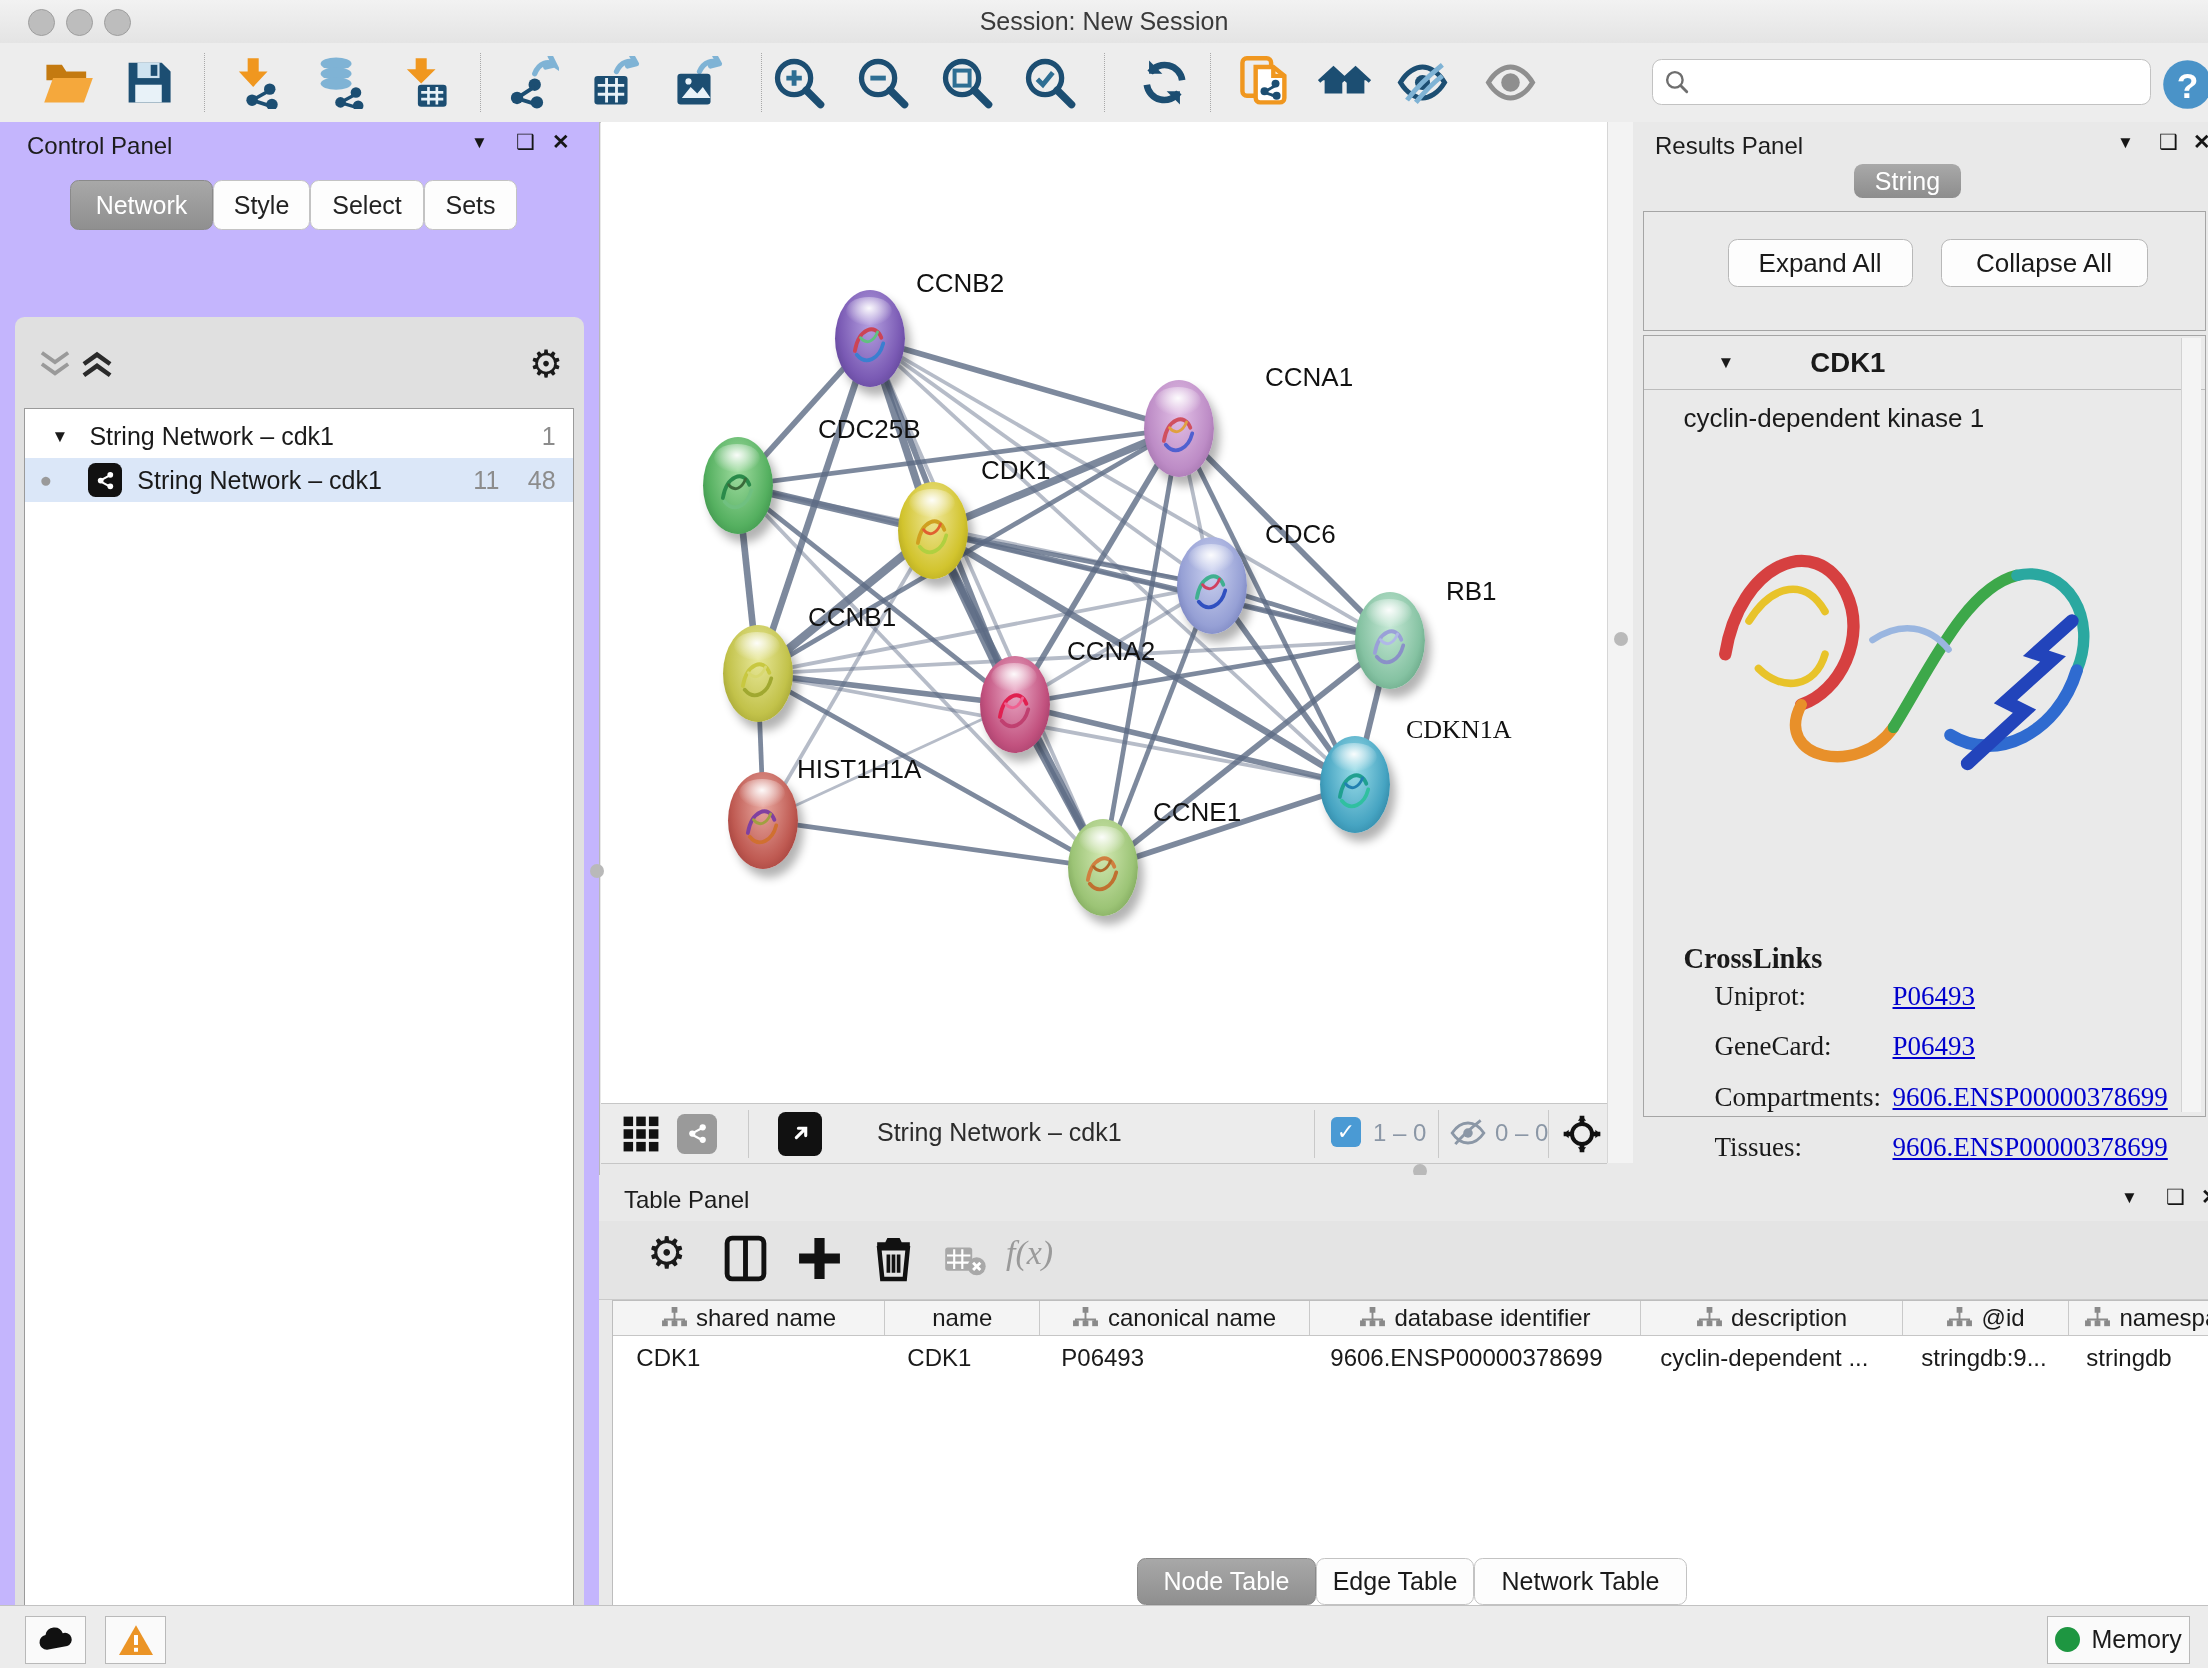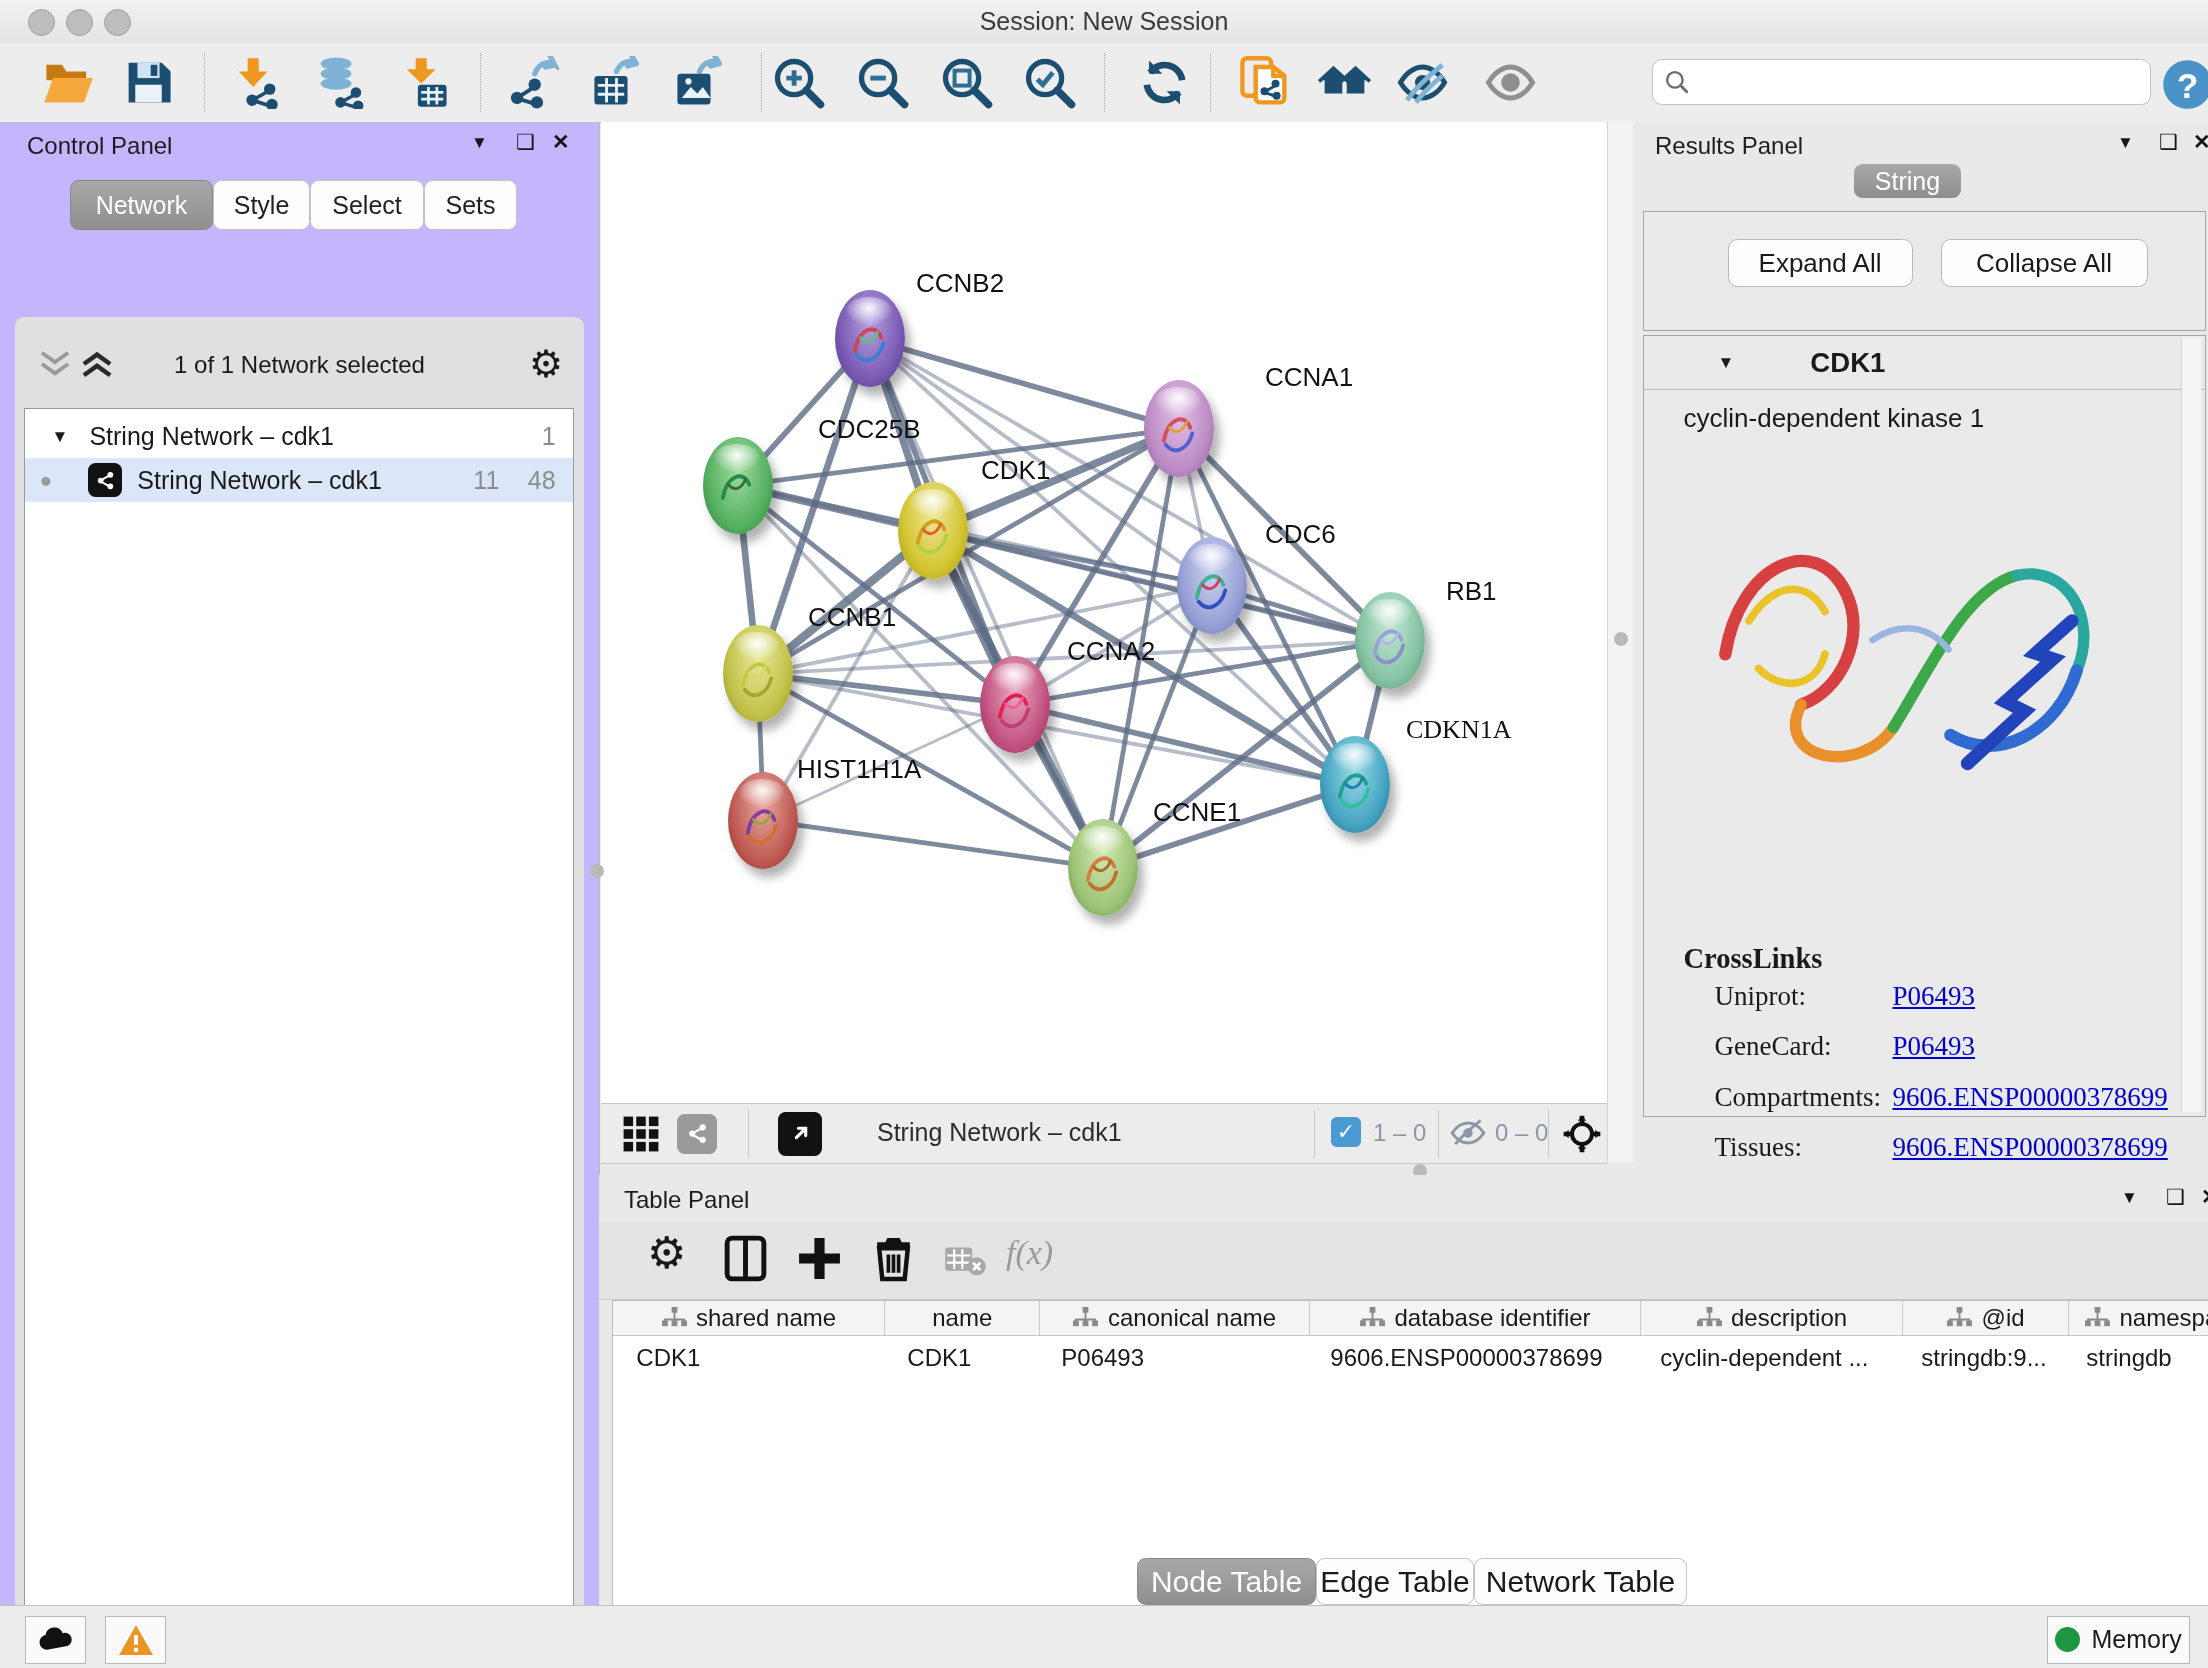--- a/index.html
+++ b/index.html
@@ -82,21 +82,21 @@
      border:1px solid #bdbdbd;border-right:none;overflow:hidden;}
   #tbl-head{display:flex;height:34px;background:#f4f4f4;border-bottom:1.9px solid #c6c6c6;}
   .th{display:flex;align-items:center;justify-content:center;gap:9.5px;font-size:24px;
      border-right:1px solid #c9c9c9;flex:0 0 auto;overflow:hidden;white-space:nowrap;}
   #tbl-row{display:flex;height:44px;align-items:center;font-size:24px;}
   .td{flex:0 0 auto;padding-left:23px;box-sizing:border-box;overflow:hidden;white-space:nowrap;}
   #hscroll{position:absolute;left:13.3px;top:471px;width:1596px;height:25px;background:#efefef;
      border:1px solid #d8d8d8;}
   #hscroll .thumb{position:absolute;left:5.7px;top:3.8px;width:162px;height:15px;border-radius:8.6px;background:#c2c2c2;}
   .btab{position:absolute;top:383px;height:45px;display:flex;align-items:center;justify-content:center;
-     font-size:30px;background:#fdfdfd;border:1px solid #c3c3c3;border-radius:8.6px;}
+     font-size:25px;background:#fdfdfd;border:1px solid #c3c3c3;border-radius:8.6px;}
   .btab.sel{background:linear-gradient(#a8a8a8,#8f8f8f);color:#fff;border-color:#8a8a8a;}
   
   #statusbar{left:0;top:1605px;width:2208px;height:63px;background:#ececec;border-top:1px solid #c2c2c2;}
   .sb-btn{position:absolute;top:9.5px;height:46px;background:#fafafa;border:1.9px solid #b9b9b9;
      display:flex;align-items:center;justify-content:center;}
   #memory-btn{left:2047px;width:141px;gap:11.4px;font-size:25px;}
   .green-dot{width:25px;height:25px;border-radius:50%;background:#1e9641;}
   .gray-ital{color:#9a9a9a;font-style:italic;font-family:"Liberation Serif",serif;font-size:34px;}
 </style>
 </head>
@@ -251,21 +251,20 @@
     <div class="tab" style="left:310px;top:50px;width:112px">Select</div>
     <div class="tab" style="left:424px;top:50px;width:91px">Sets</div>
 
     <div id="cp-inner" class="abs">
       <svg class="abs" style="left:21px;top:32px" width="38" height="30" viewBox="0 0 20 16">
           <path d="M3 2l7 5 7-5M3 8l7 5 7-5" stroke="#9a9a9a" stroke-width="2" fill="none"></path>
         </svg>
       <svg class="abs" style="left:63px;top:32px" width="38" height="30" viewBox="0 0 20 16">
           <path d="M3 14l7-5 7 5M3 8l7-5 7 5" stroke="#2a2a2a" stroke-width="2.4" fill="none"></path>
         </svg>
-      <div class="abs" style="left:0;top:34px;width:100%;text-align:center;font-size:24px">1 of 1 Network selected</div>
       <div class="abs" style="left:514px;top:25px;font-size:38px">⚙</div>
 
       <div id="net-list">
         <div class="tree-row" style="top:5.7px">
           <span style="margin-left:27px;font-size:17px">▼</span>
           <span style="margin-left:21px">String Network – cdk1</span>
           <span class="cnt" style="margin-left:auto;margin-right:17px">1</span>
         </div>
         <div class="tree-row" id="tree-child" style="top:49px">
           <span style="margin-left:15px;color:#9a9a9a;font-size:21px">●</span>

